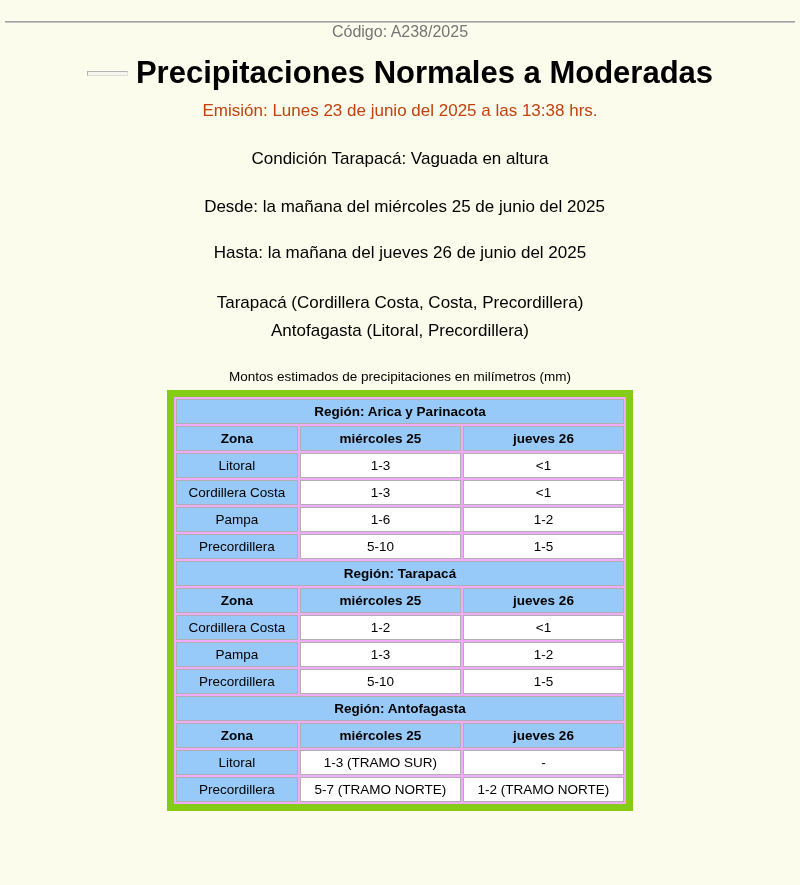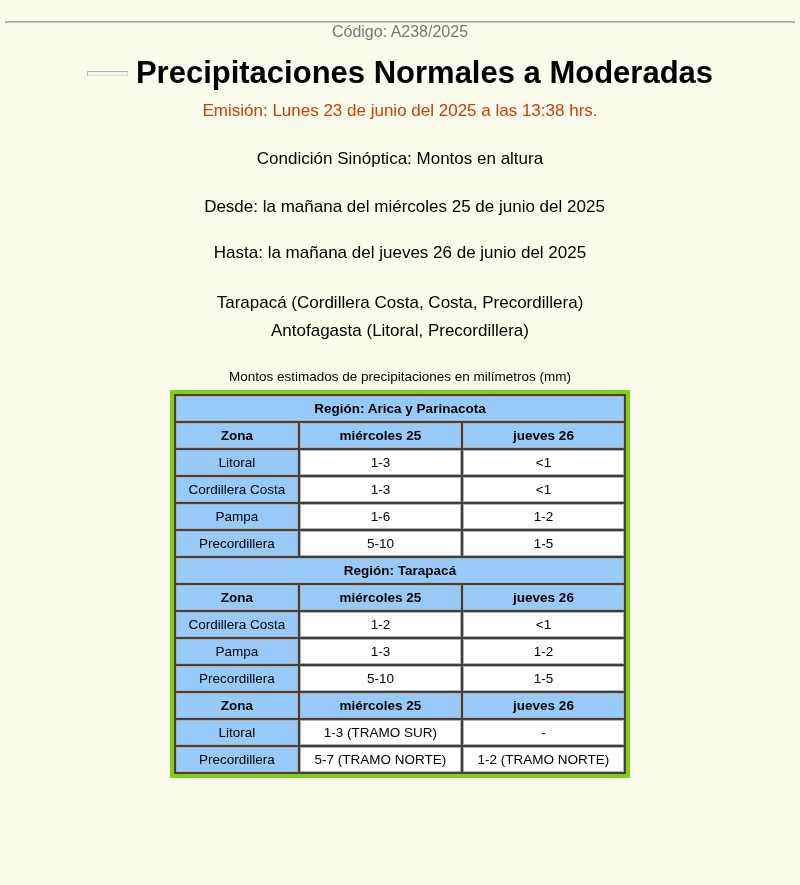--- a/index.html
+++ b/index.html
@@ -65,22 +65,22 @@
   .table-caption {
     text-align: center;
     margin-top: 24px;
     font-size: 13.5px;
   }
   table.precip-table {
     margin: 6px auto 8px auto;
     width: 452px;
     border-collapse: separate;
     border-spacing: 2px;
-    border: 4px solid #84cc16;
-    background: #404040;
+    border: 7px solid #84cc16;
+    background: #f0abfc;
     table-layout: fixed;
   }
   table.precip-table td {
     border: 1px solid #b0b0b0;
     height: 25px;
     text-align: center;
     vertical-align: middle;
     font-size: 13.5px;
     padding: 0 4px;
     overflow: hidden;
@@ -110,21 +110,21 @@
 
   <div class="code">Código: A238/2025</div>
 
   <div class="title-row">
     <span class="title-dash"></span>
     <h1 class="title">Precipitaciones Normales a Moderadas</h1>
   </div>
 
   <div class="emission">Emisión: Lunes 23 de junio del 2025 a las 13:38 hrs.</div>
 
-  <div class="line synoptic">Condición Sinóptica: Montos en altura</div>
+  <div class="line synoptic">Condición Tarapacá: Vaguada en altura</div>
 
   <div class="line from">Desde: la mañana del miércoles 25 de junio del 2025</div>
 
   <div class="line until">Hasta: la mañana del jueves 26 de junio del 2025</div>
 
   <div class="zones">
     <div>Tarapacá (Cordillera Costa, Costa, Precordillera)</div>
     <div>Antofagasta (Litoral, Precordillera)</div>
   </div>
 
@@ -182,20 +182,23 @@
           <td class="zone-cell">Pampa</td>
           <td class="value-cell">1-3</td>
           <td class="value-cell">1-2</td>
         </tr>
         <tr>
           <td class="zone-cell">Precordillera</td>
           <td class="value-cell">5-10</td>
           <td class="value-cell">1-5</td>
         </tr>
         <tr>
+          <td class="region-cell" colspan="3">Región: Antofagasta</td>
+        </tr>
+        <tr>
           <td class="head-cell">Zona</td>
           <td class="head-cell">miércoles 25</td>
           <td class="head-cell">jueves 26</td>
         </tr>
         <tr>
           <td class="zone-cell">Litoral</td>
           <td class="value-cell">1-3 (TRAMO SUR)</td>
           <td class="value-cell">-</td>
         </tr>
         <tr>

